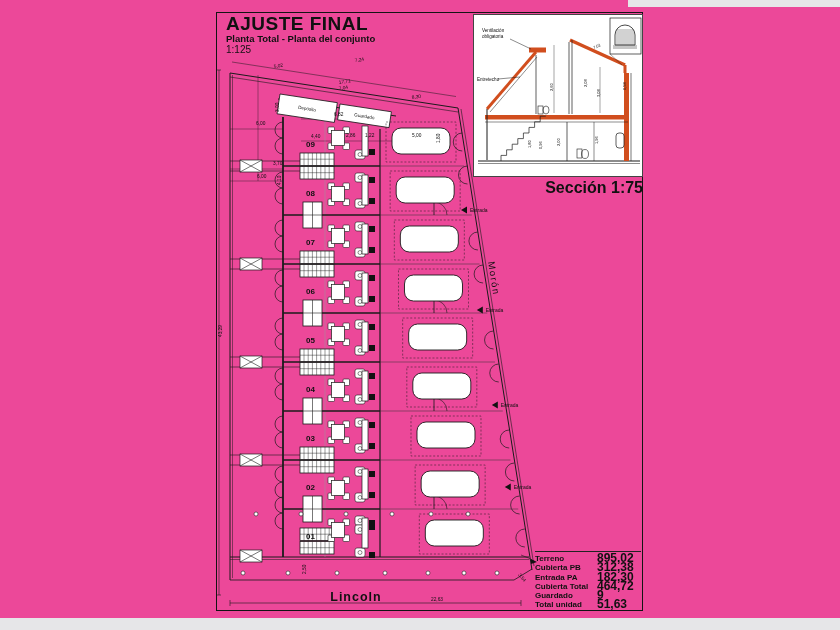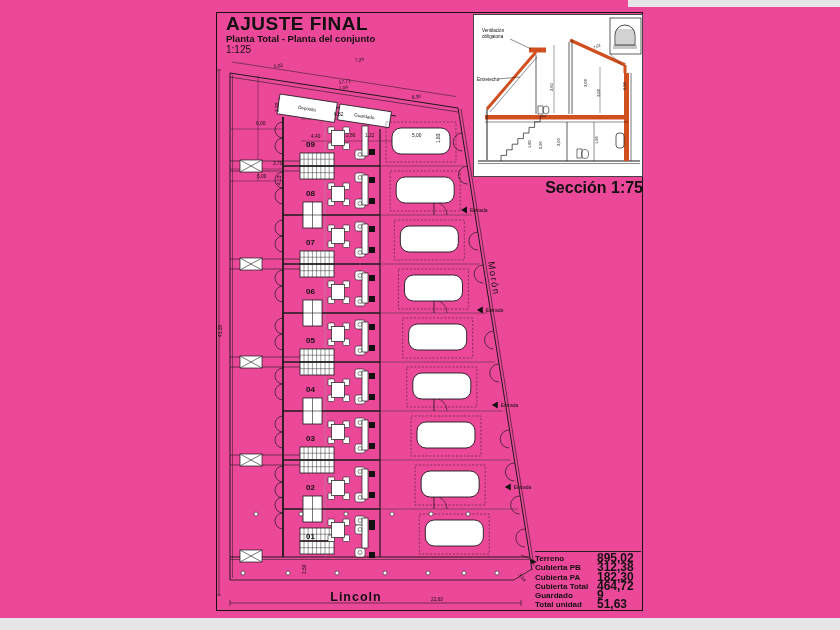--- a/index.html
+++ b/index.html
@@ -494,21 +494,21 @@
   <div class="summary" id="summary-table">
       <div class="summary-row">
         <span class="lbl">Terreno</span>
         <span class="val">895,02</span>
       </div>
       <div class="summary-row">
         <span class="lbl">Cubierta PB</span>
         <span class="val">312,38</span>
       </div>
       <div class="summary-row">
-        <span class="lbl">Cubierta PA</span>
+        <span class="lbl">Entrada PA</span>
         <span class="val">182,30</span>
       </div>
       <div class="summary-row">
         <span class="lbl">Cubierta Total</span>
         <span class="val">464,72</span>
       </div>
       <div class="summary-row">
         <span class="lbl">Guardado</span>
         <span class="val">9</span>
       </div>

